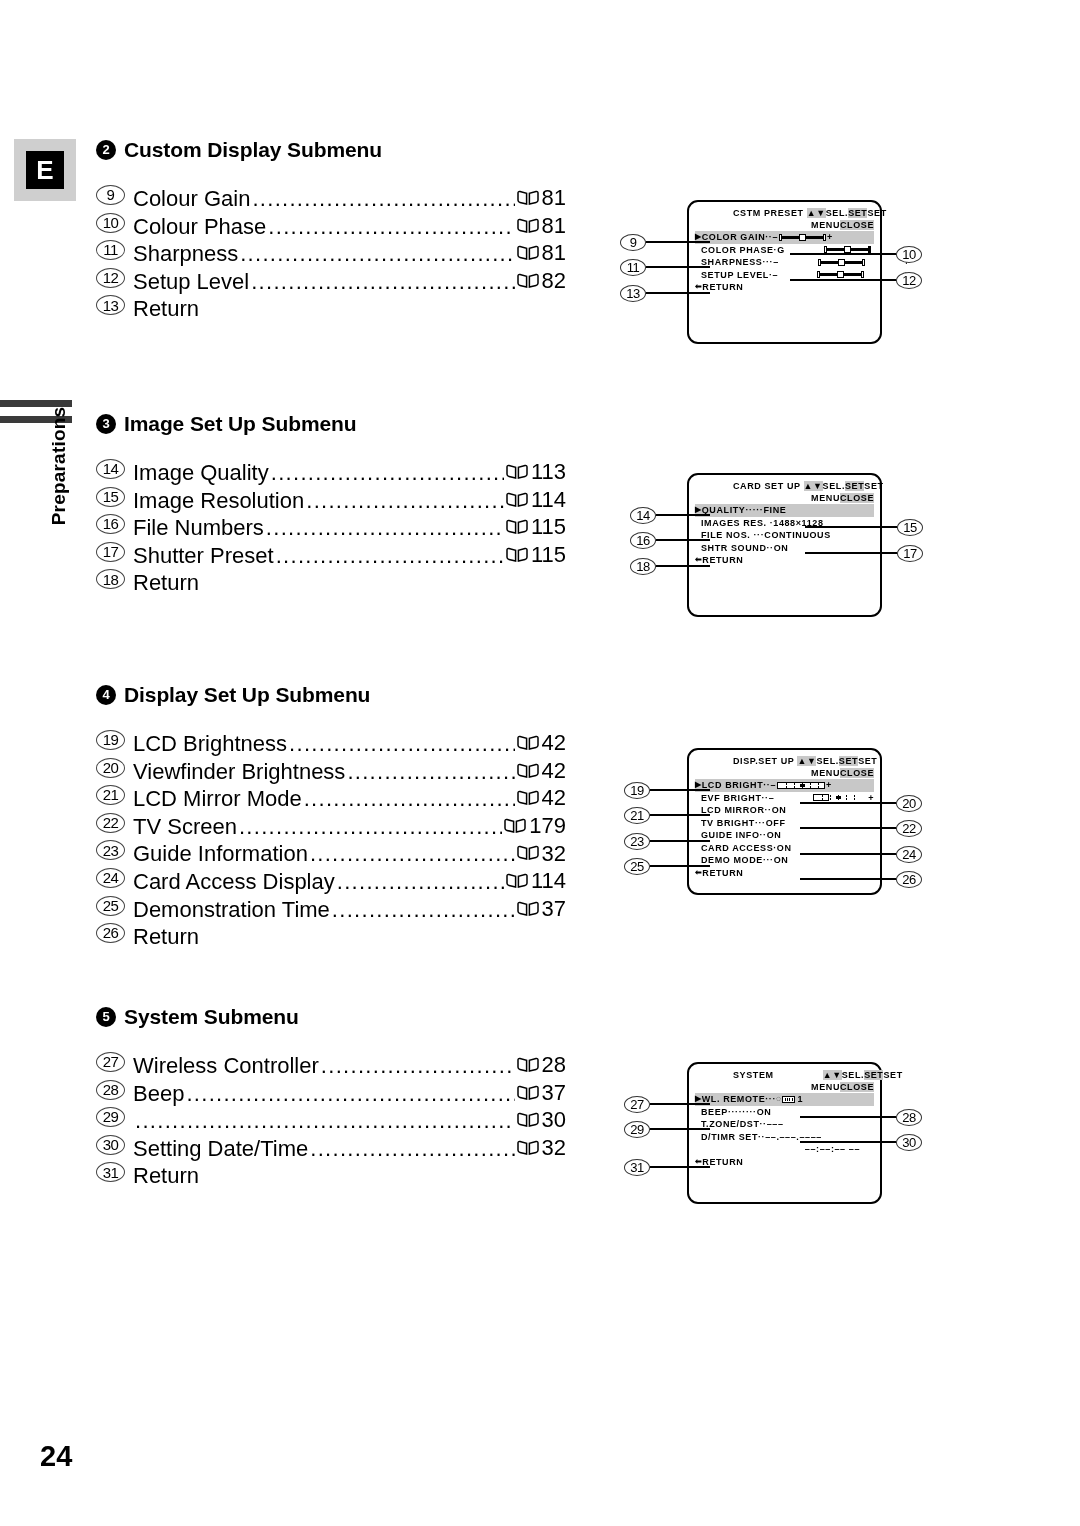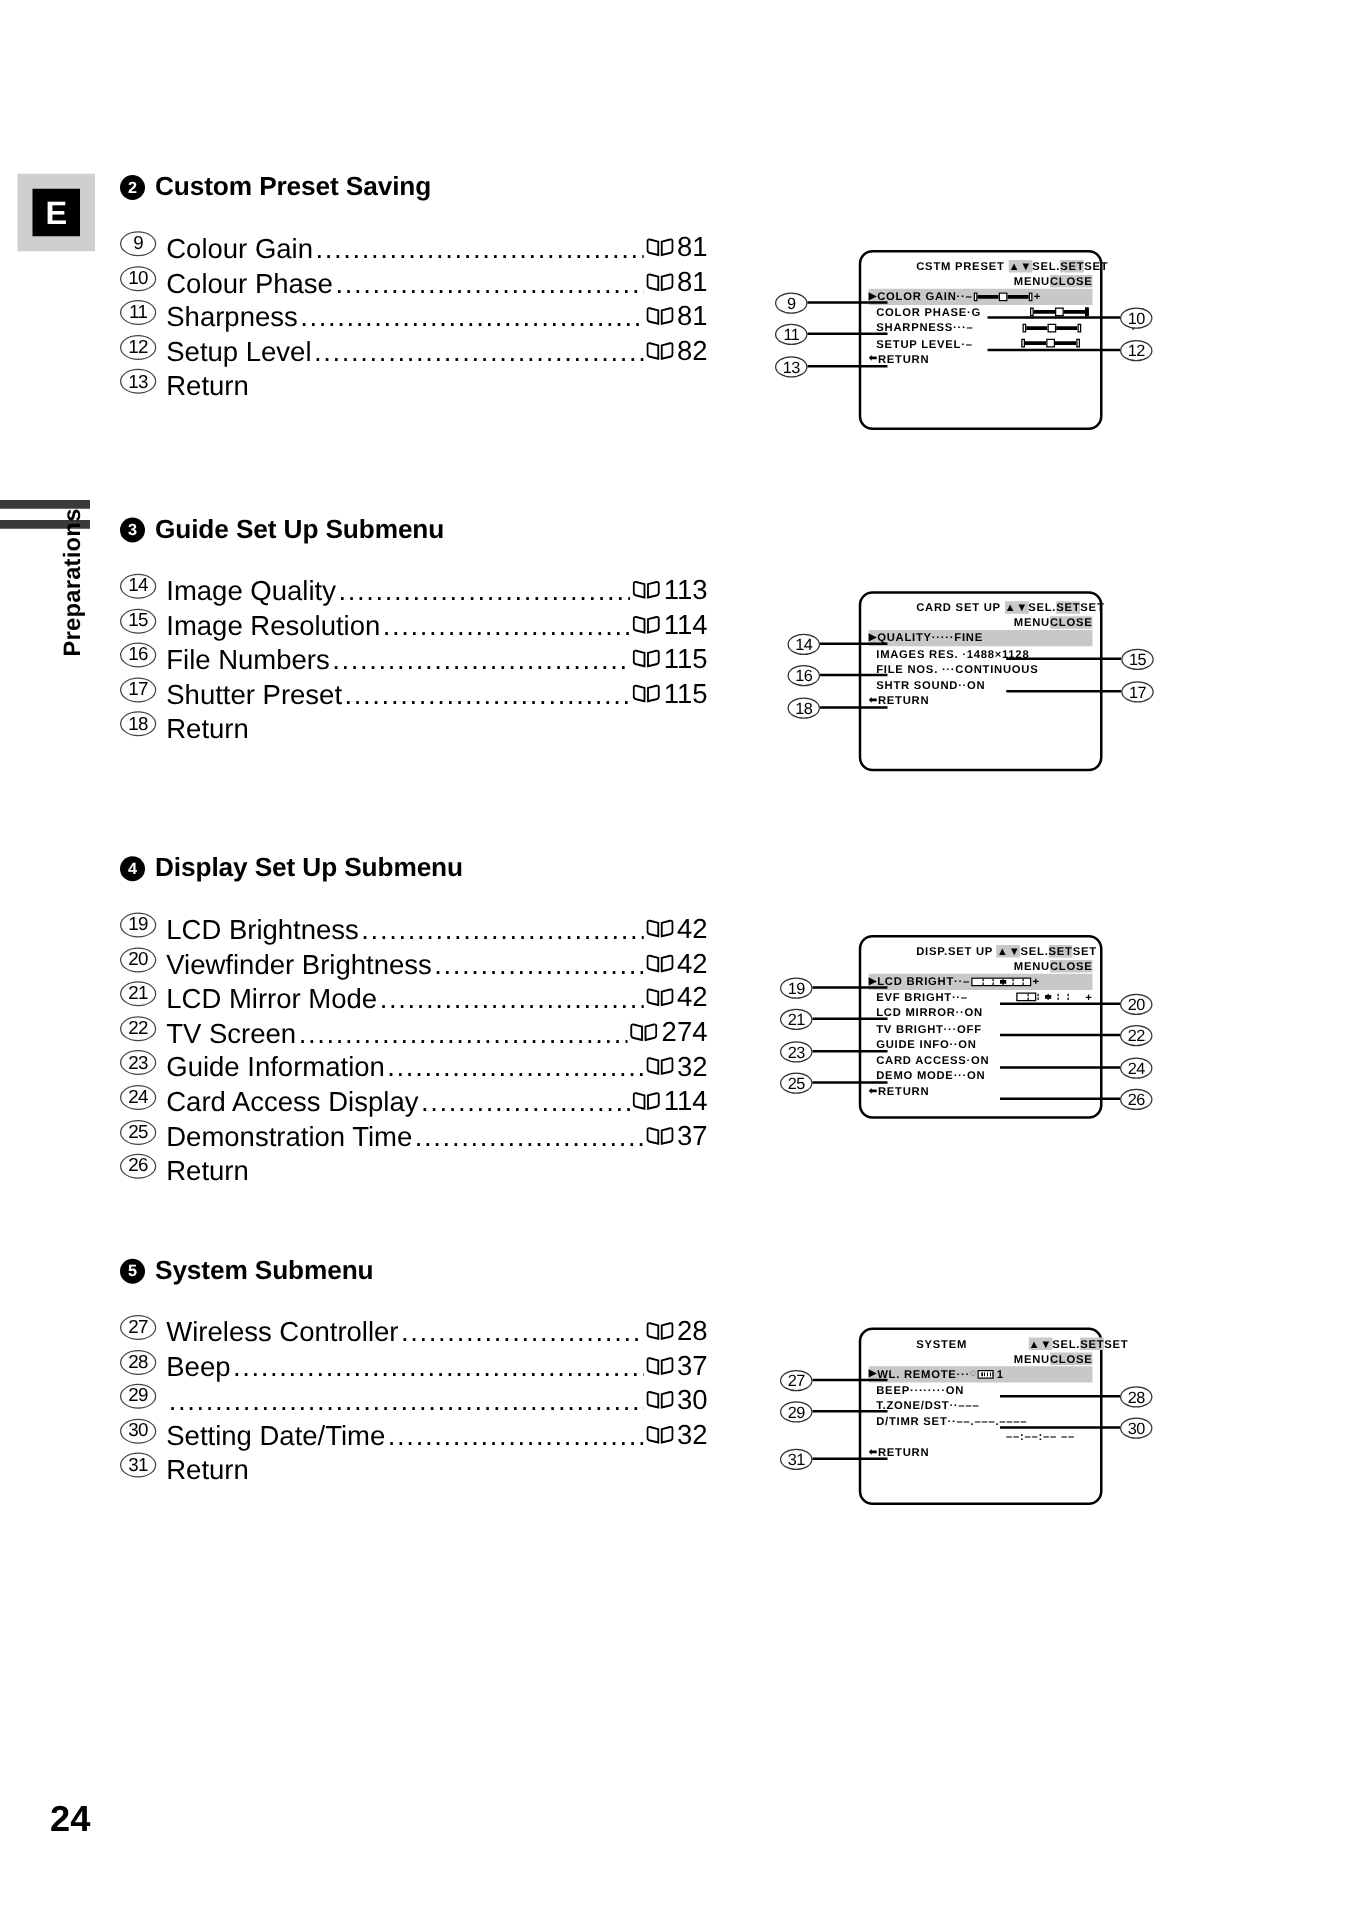--- a/index.html
+++ b/index.html
@@ -255,21 +255,21 @@
   <div class="inner">E</div>
 </div>
 <div class="tab-bar" id="tab-bar-1"></div>
 <div class="tab-bar" id="tab-bar-2"></div>
 <div id="section-tab-label">Preparations</div>
 <div id="page-number">24</div>
 
 <div class="section" id="section-2">
   <div class="sec-heading">
     <span class="sec-bullet">2</span>
-    <span>Custom Preset Saving</span>
+    <span>Custom Display Submenu</span>
   </div>
   <div>
     <div class="toc-row">
       <span class="toc-num">
           <span>9</span>
         </span>
       <span class="toc-label">Colour Gain</span>
       <span class="toc-dots">..............................................................</span>
       <span class="toc-page">
         <svg class="book-icon" width="22" height="16" viewBox="0 0 22 16">
@@ -326,21 +326,21 @@
           <span>13</span>
         </span>
       <span class="toc-label">Return</span>
     </div>
   </div>
 </div>
 
 <div class="section" id="section-3">
   <div class="sec-heading">
     <span class="sec-bullet">3</span>
-    <span>Guide Set Up Submenu</span>
+    <span>Image Set Up Submenu</span>
   </div>
   <div>
     <div class="toc-row">
       <span class="toc-num">
           <span>14</span>
         </span>
       <span class="toc-label">Image Quality</span>
       <span class="toc-dots">..............................................................</span>
       <span class="toc-page">
         <svg class="book-icon" width="22" height="16" viewBox="0 0 22 16">
@@ -453,21 +453,21 @@
       <span class="toc-num">
           <span>22</span>
         </span>
       <span class="toc-label">TV Screen</span>
       <span class="toc-dots">..............................................................</span>
       <span class="toc-page">
         <svg class="book-icon" width="22" height="16" viewBox="0 0 22 16">
             <path d="M1 3 Q1 1.2 3 1.6 L9.6 3.3 L9.6 14 L3 12.4 Q1 11.9 1 10.2 Z" fill="none" stroke="#000" stroke-width="1.5"></path>
             <path d="M21 3 Q21 1.2 19 1.6 L12.4 3.3 L12.4 14 L19 12.4 Q21 11.9 21 10.2 Z" fill="none" stroke="#000" stroke-width="1.5"></path>
           </svg>
-        <span>274</span>
+        <span>179</span>
       </span>
     </div>
     <div class="toc-row">
       <span class="toc-num">
           <span>23</span>
         </span>
       <span class="toc-label">Guide Information</span>
       <span class="toc-dots">..............................................................</span>
       <span class="toc-page">
         <svg class="book-icon" width="22" height="16" viewBox="0 0 22 16">

